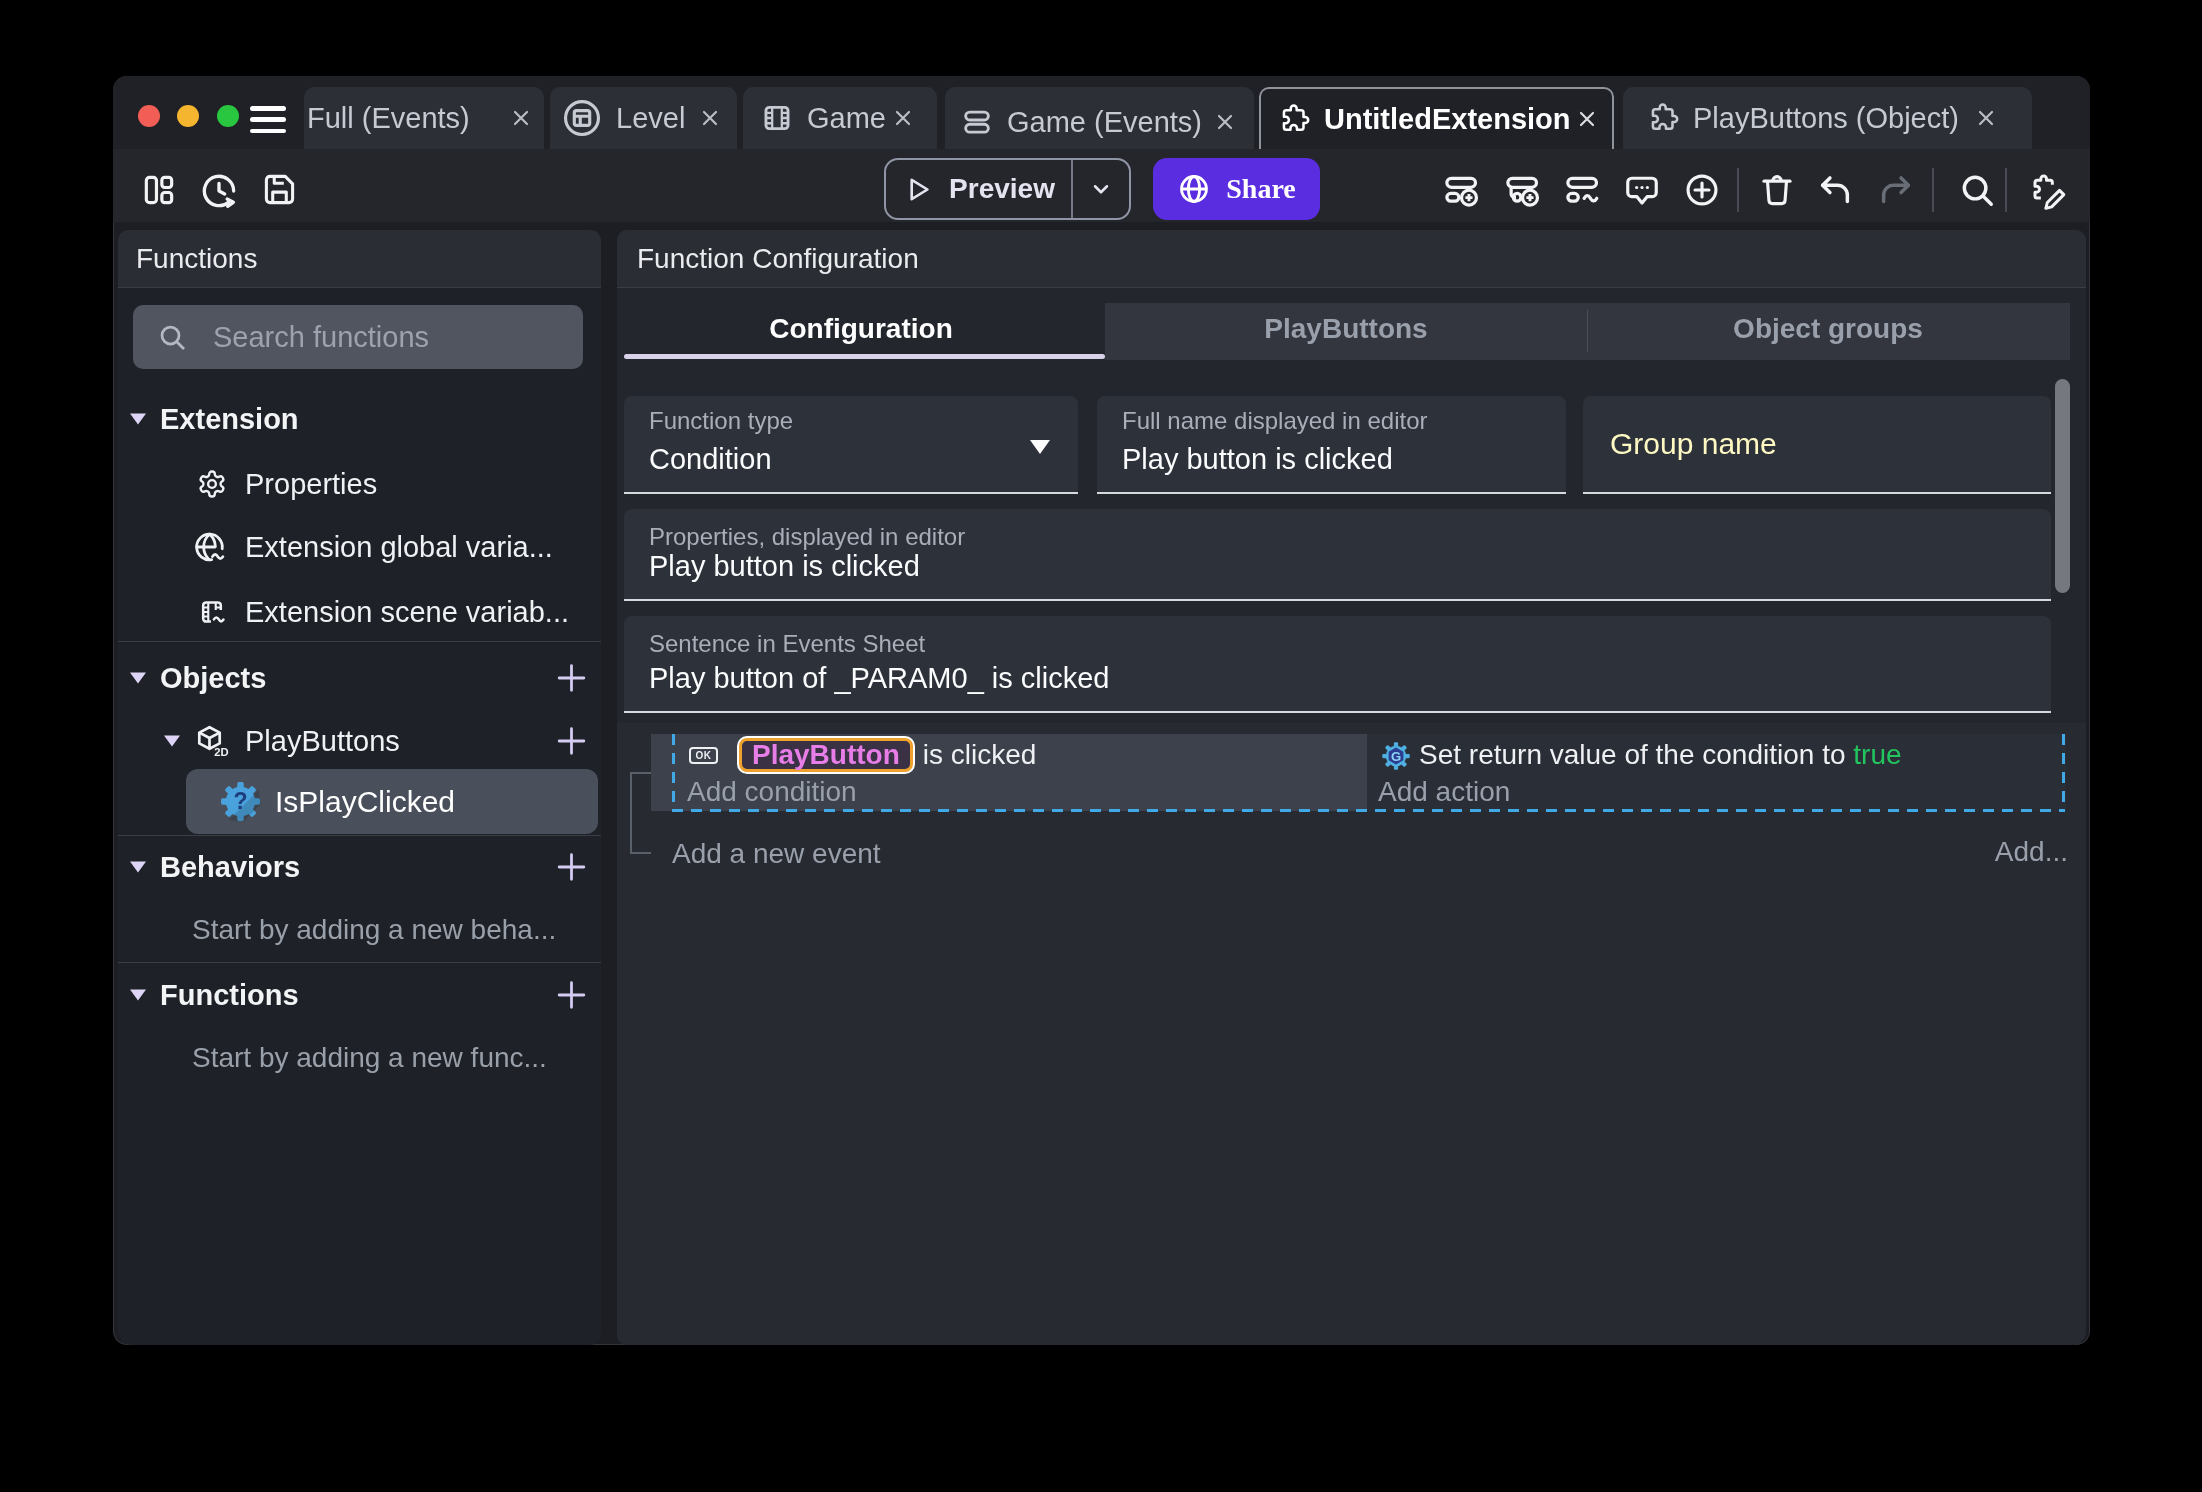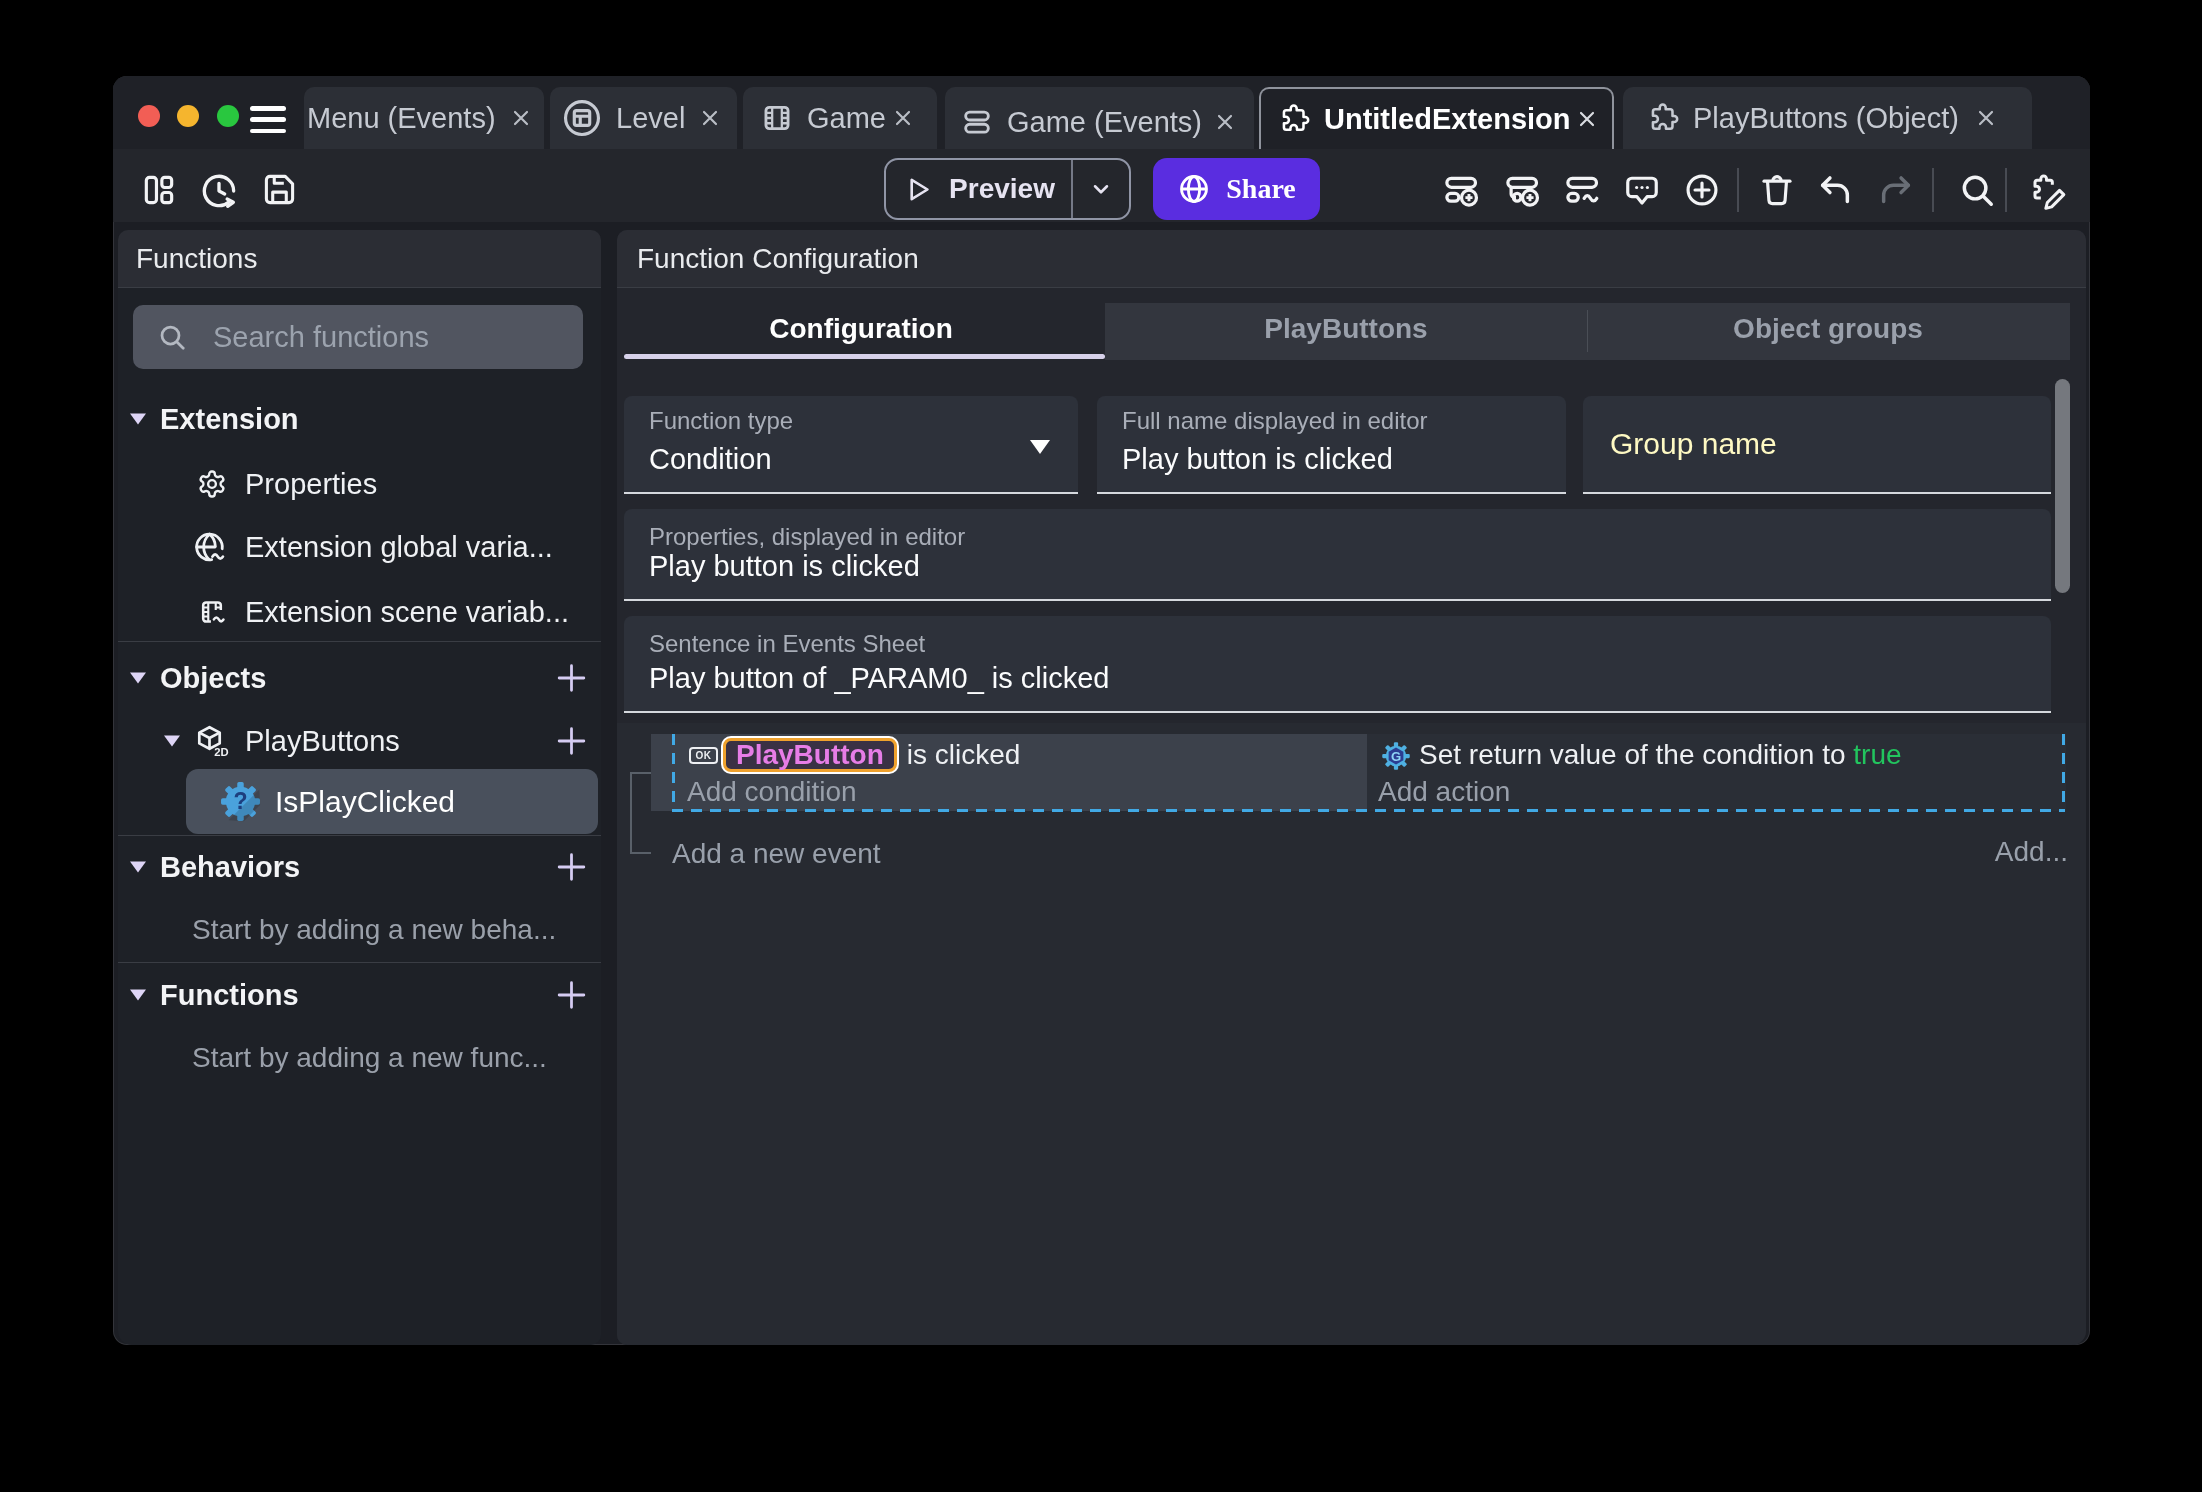--- a/index.html
+++ b/index.html
@@ -97,21 +97,21 @@
   .dashv { width:3px; background-image:repeating-linear-gradient(to bottom,#41a9e5 0 11px,transparent 11px 19px); }
   .dashh { height:3px; background-image:repeating-linear-gradient(to right,#41a9e5 0 11px,transparent 11px 19px); }
   .dash-left { left:55px; top:504px; height:78px; }
   .dash-right { left:1445px; top:504px; height:78px; }
   .dash-bottom { left:55px; top:579px; width:1393px; }
 
   .condline { left:72px; top:507px; height:36px; display:flex; align-items:center; }
   .okicon { width:29px; height:17px; border:2px solid #eef0f3; border-radius:4px; flex:none;
             display:flex; align-items:center; justify-content:center; color:#eef0f3;
             font-size:10px; font-weight:bold; letter-spacing:0.5px; }
-  .objchip { height:34px; padding:0 10px; background:#3a3144; margin:0 10px 0 5px; flex:none;
+  .objchip { height:34px; padding:0 10px; background:#3a3144; margin:0 10px 0 21px; flex:none;
              border:3px solid #efa12d; border-radius:8px; box-shadow:0 0 0 2px #fff;
              display:flex; align-items:center; color:#e77de7; font-size:28px; font-weight:bold; }
   .etext { font-size:28px; color:#eef0f3; white-space:nowrap; }
   .egray { font-size:28px; color:#99a0ab; white-space:nowrap; }
   .egreen { color:#22c55e; }
   .bracket-v { left:13px; top:543px; width:2px; height:81px; background:#596069; }
   .bracket-ht { left:13px; top:542px; width:21px; height:2px; background:#596069; }
   .bracket-hb { left:13px; top:622px; width:21px; height:2px; background:#596069; }
 </style>
 </head>
@@ -275,21 +275,21 @@
     <span class="abs light red"></span>
     <span class="abs light yellow"></span>
     <span class="abs light green"></span>
     <div class="abs hamburger">
         <span></span>
         <span></span>
         <span></span>
       </div>
 
     <div class="abs tab tab1">
-      <span>Menu (Events)</span>
+      <span>Full (Events)</span>
       <span class="tclose">
           <svg width="24" height="24" viewBox="0 0 24 24" style="color:#b9bdc5">
             <use href="#i-close"></use>
           </svg>
         </span>
     </div>
     <div class="abs tab tab2">
       <span class="ticon">
           <svg width="42" height="42" viewBox="0 0 24 24" style="color:#c6cad2">
             <use href="#i-scene"></use>

